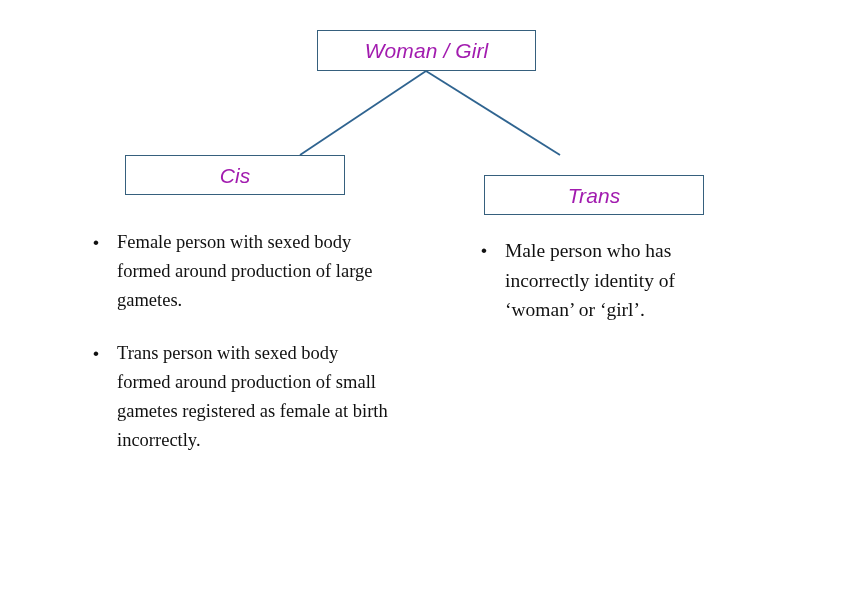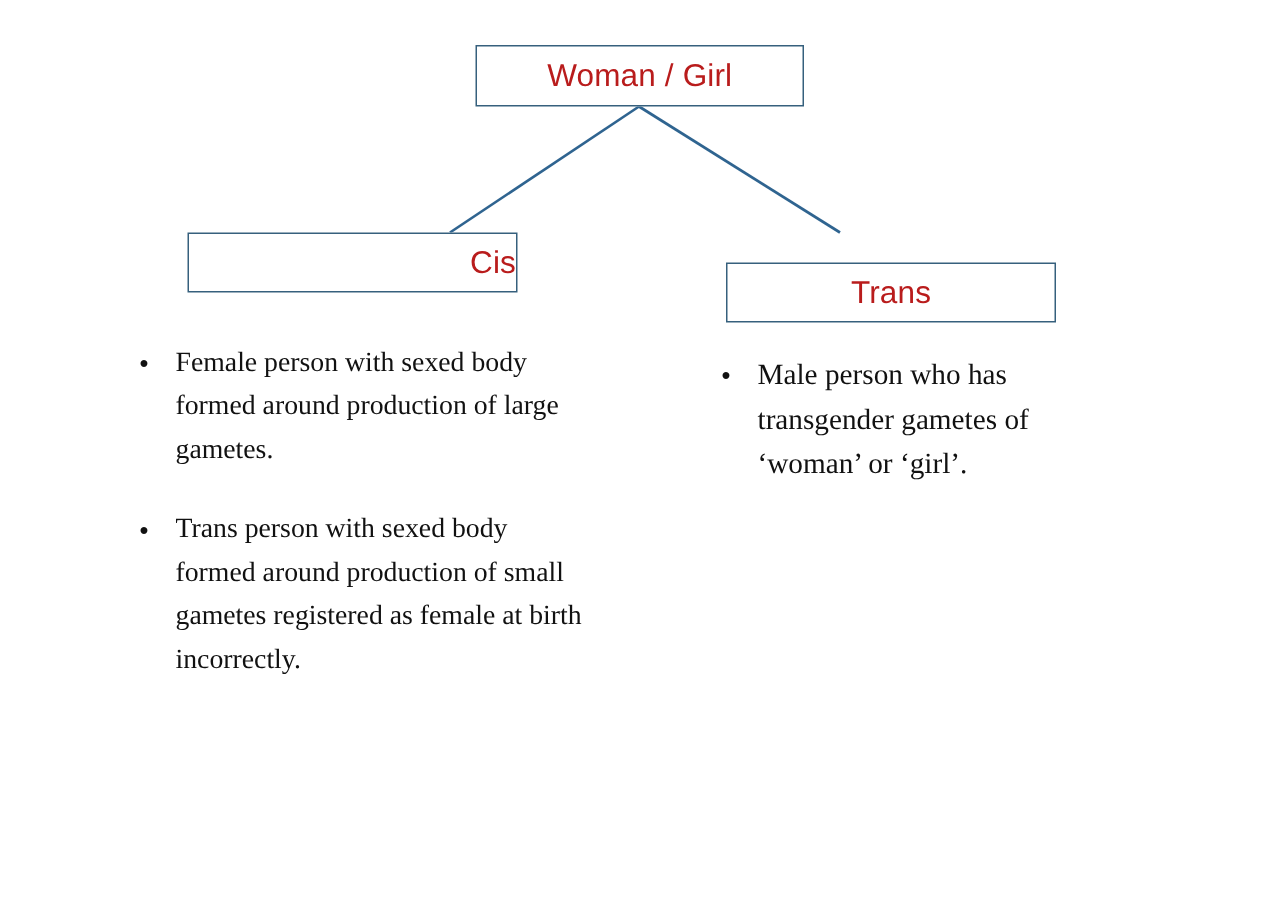--- a/index.html
+++ b/index.html
@@ -40,37 +40,37 @@
     border: 1.4px solid #36607d;
     display: flex;
     align-items: center;
     justify-content: center;
     z-index: 2;
   }
   .node-label {
     font-family: "Liberation Sans", sans-serif;
     font-size: 21px;
     line-height: 1;
-    color: #b91c1c;
+    color: #a21caf;
     letter-spacing: 0.1px;
     white-space: nowrap;
+    font-style: italic;
   }
 
   #node-root {
     left: 317px;
     top: 30px;
     width: 219px;
     height: 41px;
   }
   #node-cis {
     left: 125px;
     top: 155px;
     width: 220px;
     height: 40px;
-    justify-content: flex-end;
   }
   #node-trans {
     left: 484px;
     top: 155px;
     width: 220px;
     height: 40px;
     margin-top: 20px;
   }
 
   .bullet-column {
@@ -153,17 +153,17 @@
     </div>
     <div class="bullet-item">
       <span class="bullet-marker">•</span>
       <span class="bullet-text">Trans person with sexed body formed around production of small gametes registered as female at birth incorrectly.</span>
     </div>
   </div>
 
   <div class="bullet-column" id="column-trans">
     <div class="bullet-item">
       <span class="bullet-marker">•</span>
-      <span class="bullet-text">Male person who has transgender gametes of ‘woman’ or ‘girl’.</span>
+      <span class="bullet-text">Male person who has incorrectly identity of ‘woman’ or ‘girl’.</span>
     </div>
   </div>
 
 </div>
 
 </body></html>

